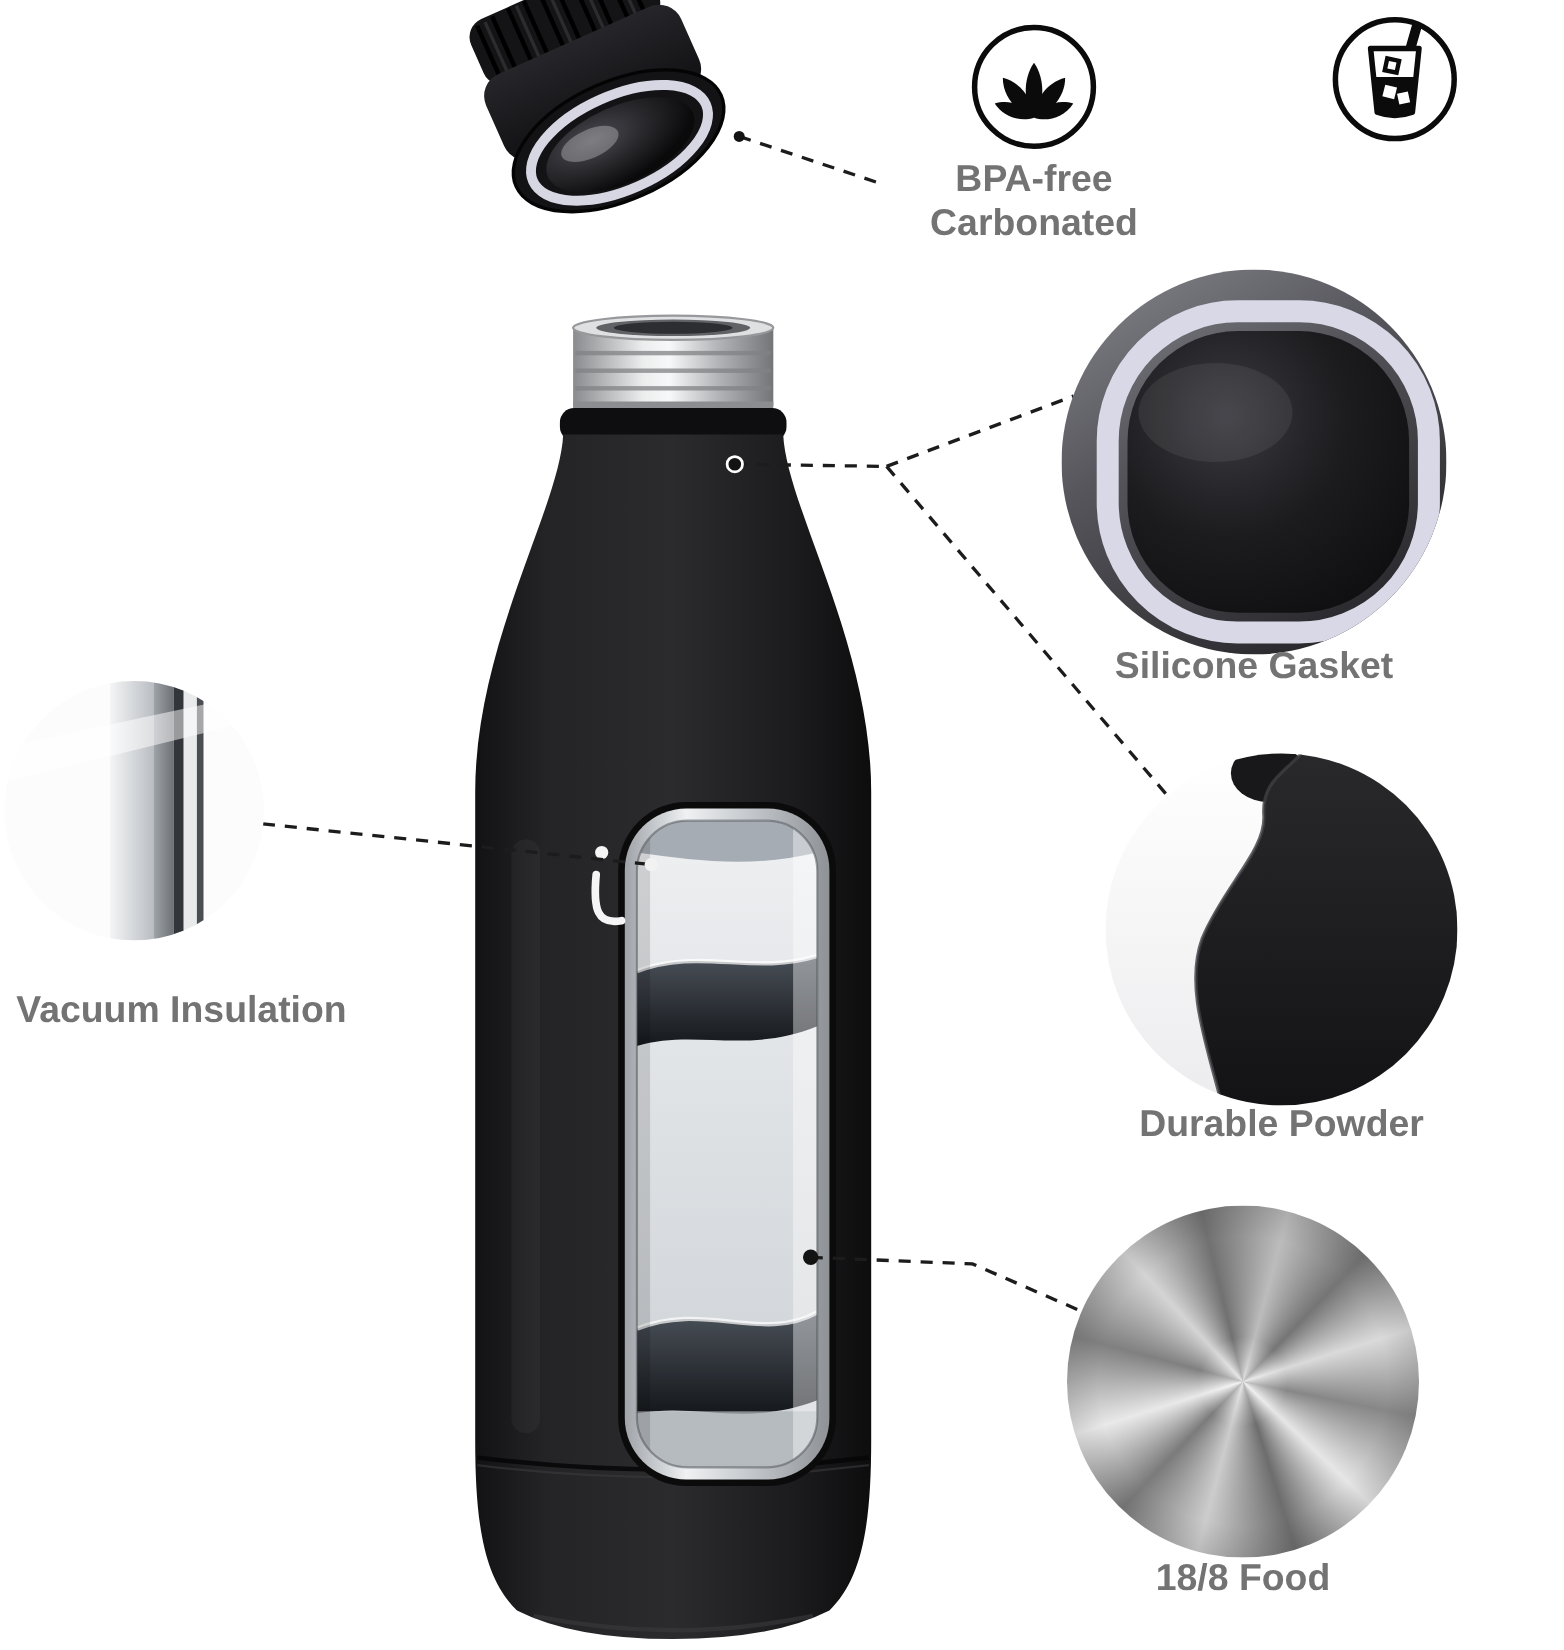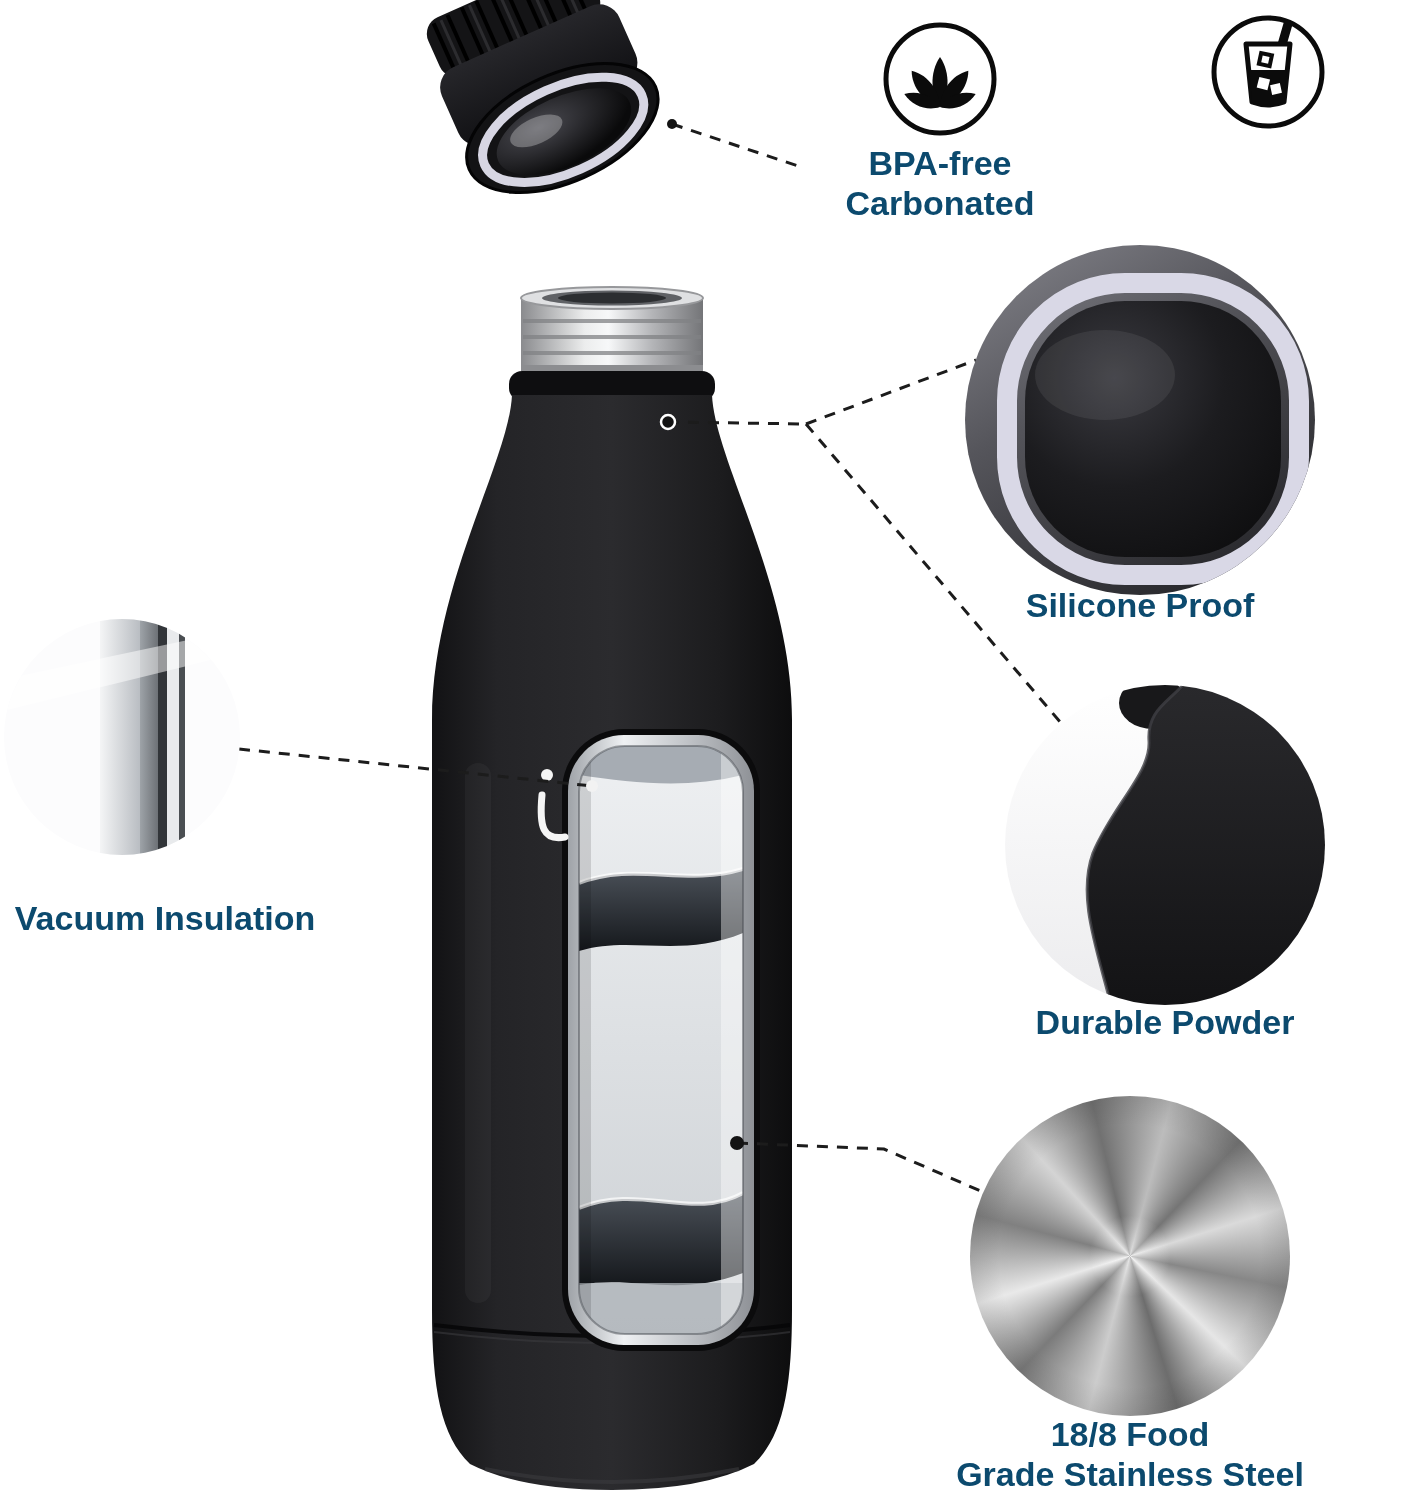--- a/index.html
+++ b/index.html
@@ -2,21 +2,21 @@
 <html><head>
 <meta charset="utf-8">
 <style>
   html,body{margin:0;padding:0;background:#fff;}
   .canvas{
     position:relative;width:1422px;height:1500px;background:#ffffff;
     overflow:hidden;font-family:"Liberation Sans",sans-serif;
   }
   .abs{position:absolute;}
   .label{
-    position:absolute;text-align:center;color:#0c4a6e;
+    position:absolute;text-align:center;color:#737373;
     font-size:34px;line-height:40px;font-weight:700;
     font-family:"Liberation Sans",sans-serif;
   }
   .label span{display:block;}
   svg{display:block;}
   .steel-disc{
     position:absolute;border-radius:50%;
     background:
       radial-gradient(circle at 50% 50%, rgba(255,255,255,.55) 0%, rgba(255,255,255,0) 18%),
       radial-gradient(circle at 50% 50%, rgba(0,0,0,0) 58%, rgba(0,0,0,.28) 100%),
@@ -272,29 +272,28 @@
     </svg>
   </div>
 
   <div class="label" style="left:790px;top:143px;width:300px">
     <span>BPA-free</span>
     <span>Carbonated</span>
   </div>
 
 
   <div class="label" style="left:950px;top:585px;width:380px">
-    <span>Silicone Proof</span>
+    <span>Silicone Gasket</span>
   </div>
 
   <div class="label" style="left:975px;top:1002px;width:380px">
     <span>Durable Powder</span>
   </div>
 
   <div class="label" style="left:930px;top:1414px;width:400px">
     <span>18/8 Food</span>
-    <span>Grade Stainless Steel</span>
   </div>
 
   <div class="label" style="left:0px;top:898px;width:330px">
     <span>Vacuum Insulation</span>
   </div>
 
 </div>
 
 </body></html>

